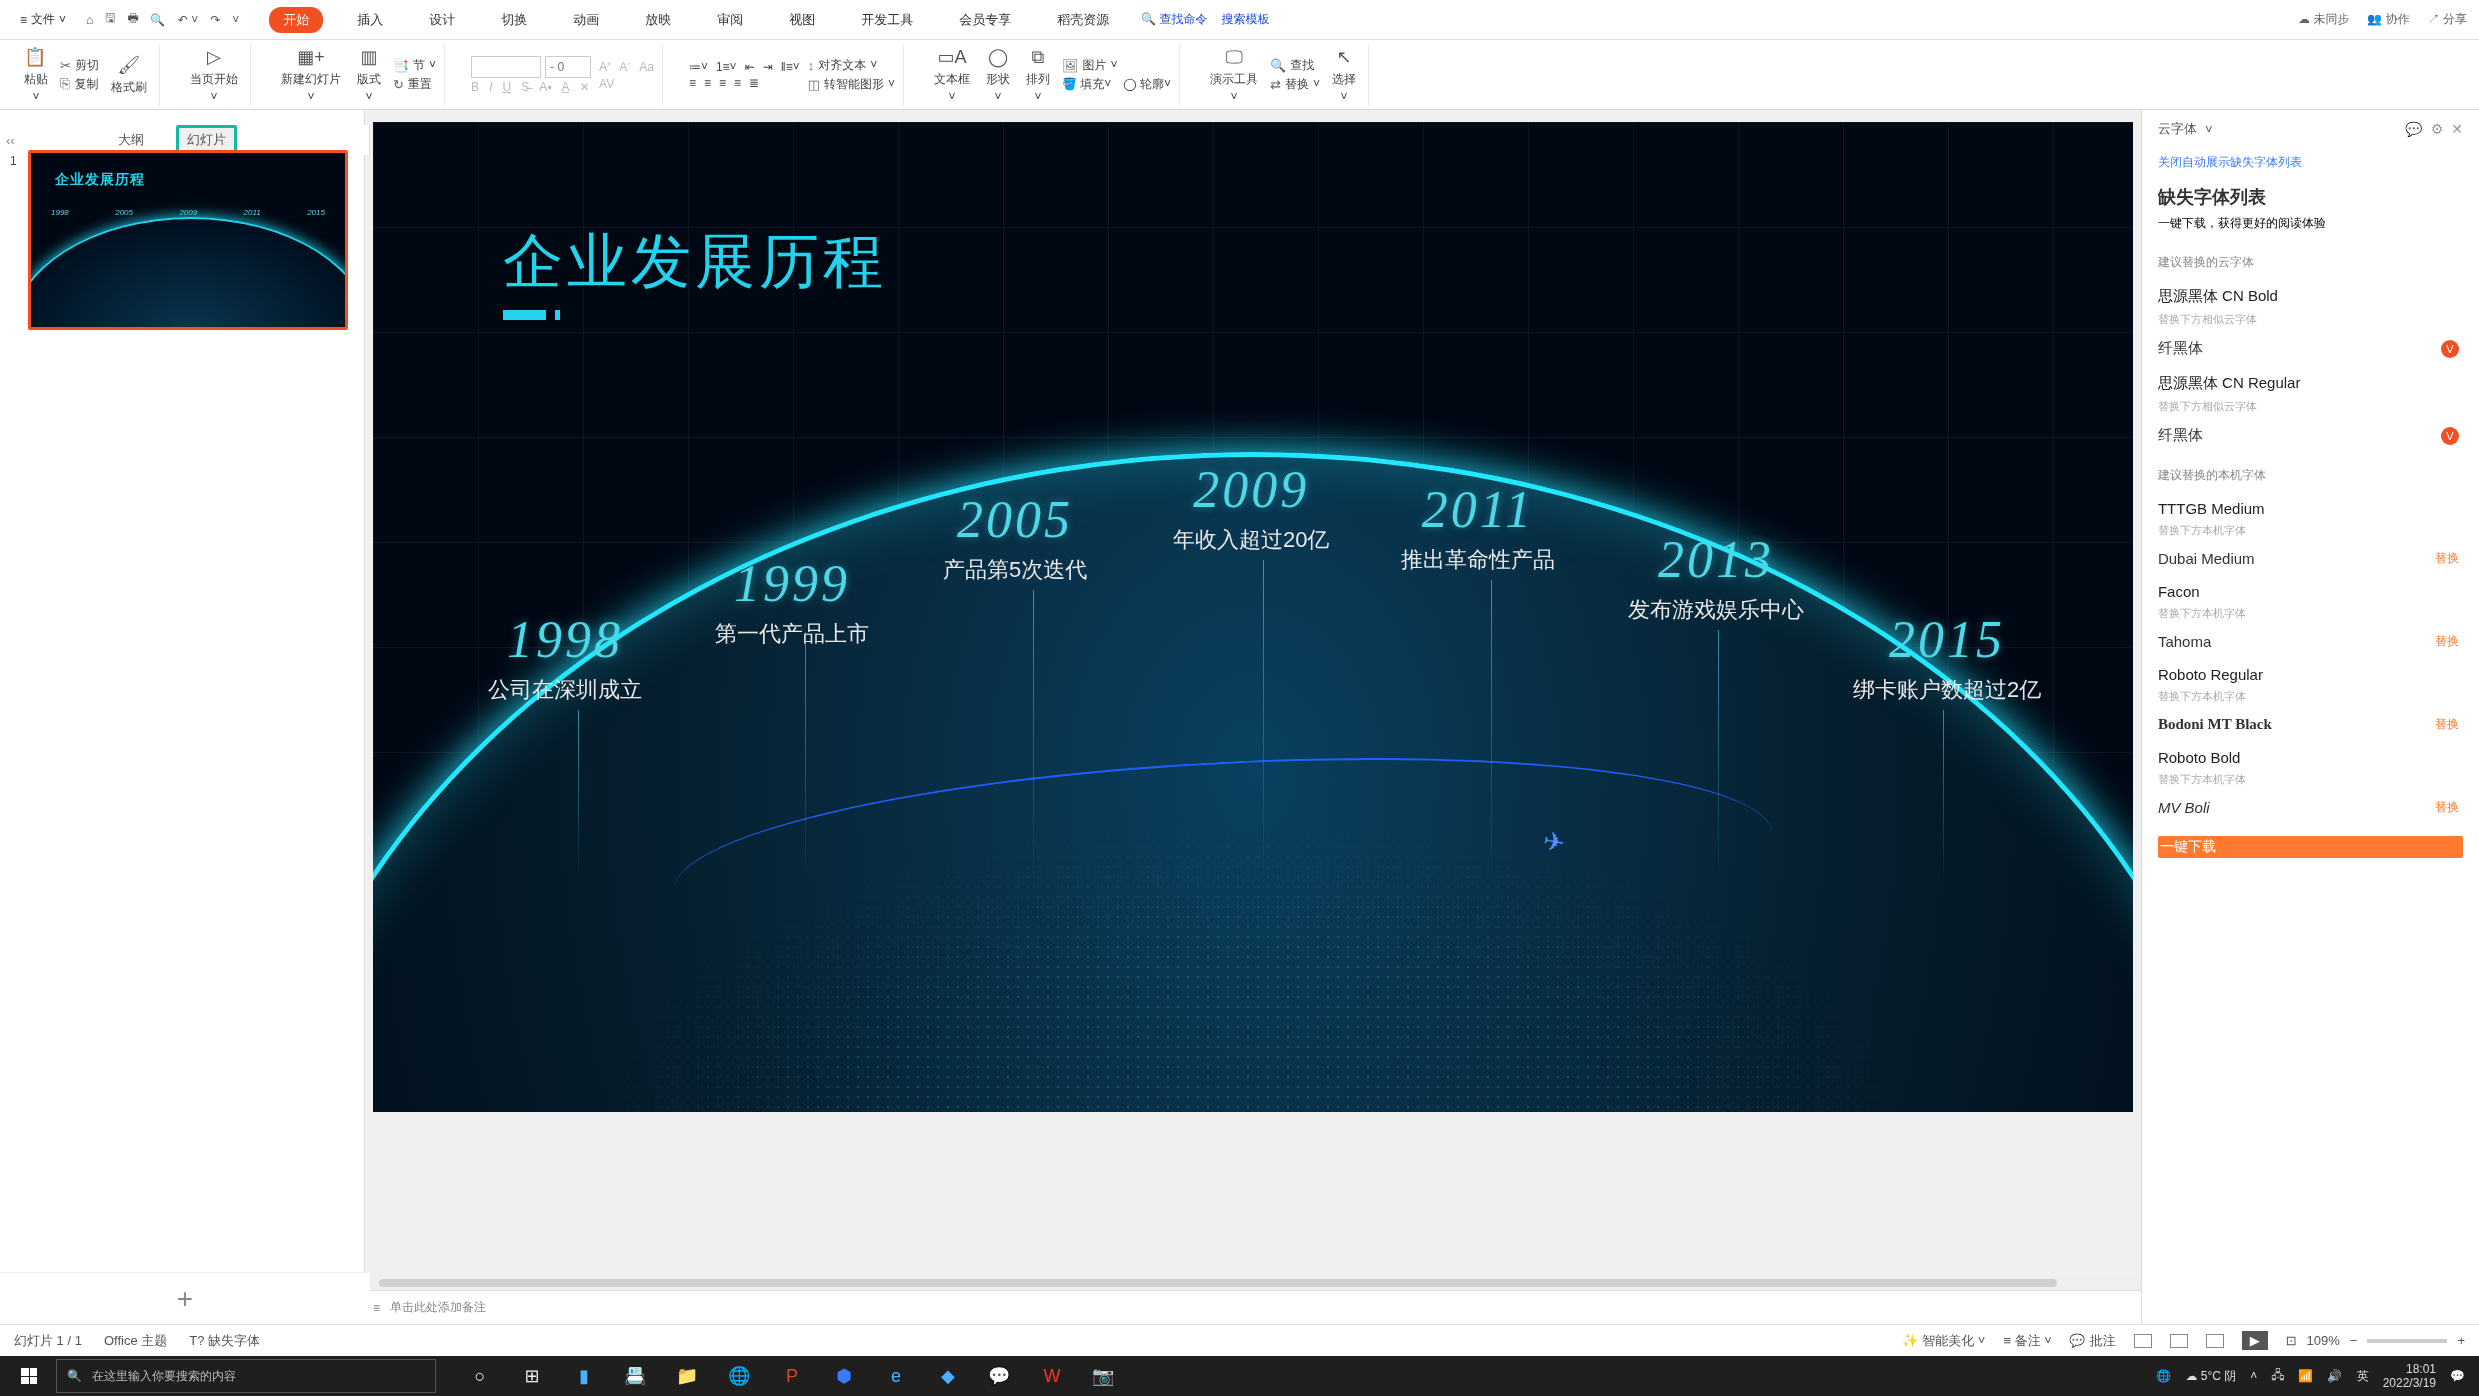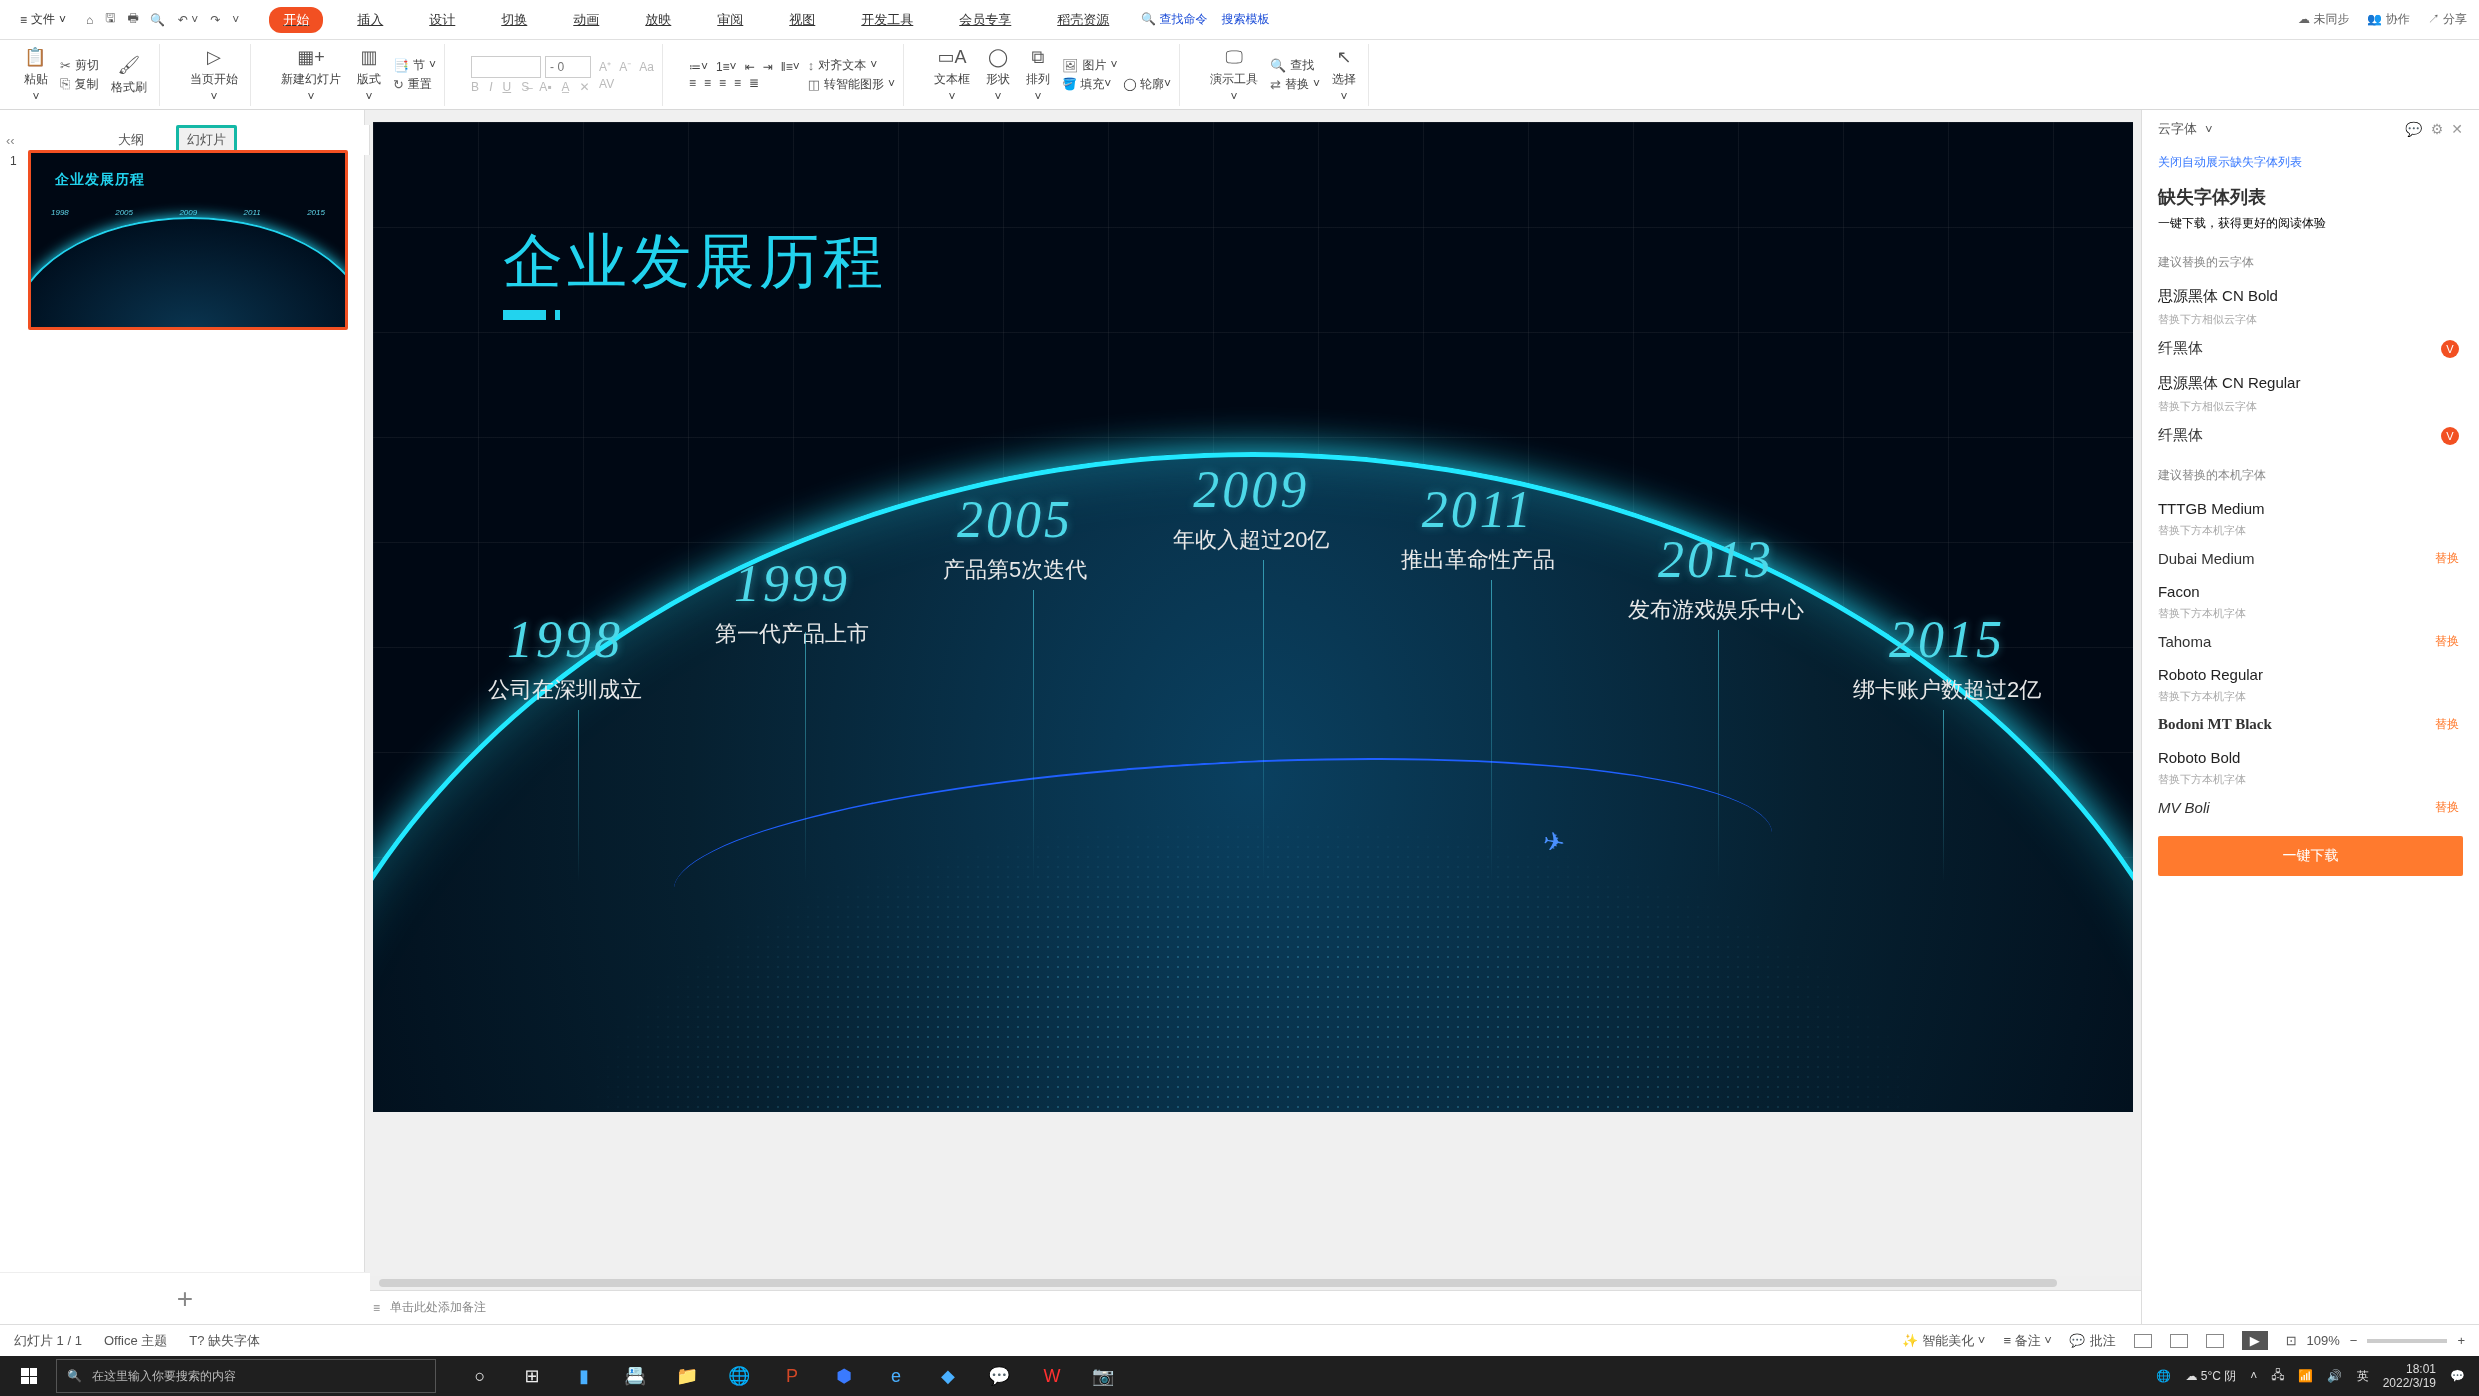--- a/index.html
+++ b/index.html
@@ -3,21 +3,21 @@
 <meta charset="utf-8">
 <style>
 * { margin: 0; padding: 0; box-sizing: border-box; font-family: "Microsoft YaHei", -apple-system, sans-serif; }
 body { background: #f5f5f5; width: 2479px; height: 1396px; overflow: hidden; font-size: 12px; color: #333; }
 
 
 .menubar { display: flex; align-items: center; height: 40px; padding: 0 12px; background: #fff; border-bottom: 1px solid #e0e0e0; }
 .menubar .file-btn { display: flex; align-items: center; gap: 4px; padding: 4px 8px; }
 .menubar .qat { display: flex; gap: 12px; margin-left: 12px; align-items: center; color: #555; }
 .menubar .qat span { cursor: pointer; }
-.menubar .tabs { display: flex; gap: 22px; margin-left: 30px; align-items: center; text-decoration: underline; }
+.menubar .tabs { display: flex; gap: 22px; margin-left: 30px; align-items: center; }
 .menubar .tabs .tab { padding: 4px 12px; cursor: pointer; font-size: 13px; color: #333; }
 .menubar .tabs .tab.active { background: #f25022; color: #fff; border-radius: 12px; padding: 4px 14px; }
 .menubar .search-area { margin-left: 20px; display: flex; gap: 14px; color: #1d4ed8; font-size: 12px; align-items: center; }
 .menubar .right-actions { margin-left: auto; display: flex; gap: 18px; color: #666; align-items: center; }
 
 
 .ribbon { display: flex; align-items: center; gap: 18px; height: 70px; padding: 4px 12px; background: #fff; border-bottom: 1px solid #d8d8d8; }
 .ribbon .grp { display: flex; align-items: center; gap: 8px; padding: 0 8px; border-right: 1px solid #e8e8e8; height: 62px; }
 .ribbon .big-btn { display: flex; flex-direction: column; align-items: center; gap: 2px; font-size: 12px; color: #444; padding: 2px 4px; cursor: pointer; }
 .ribbon .big-btn .ic { width: 24px; height: 24px; display: flex; align-items: center; justify-content: center; font-size: 18px; color: #555; }
@@ -74,21 +74,21 @@
 .font-panel .auto-link { color: #3a7afe; font-size: 12px; margin-top: 16px; cursor: pointer; }
 .font-panel .main-title { font-size: 18px; font-weight: 700; margin-top: 14px; }
 .font-panel .sub-tip { font-size: 12px; color: #000000; margin-top: 6px; }
 .font-panel .section-hdr { font-size: 12px; color: #888; margin-top: 22px; }
 .font-panel .font-name { font-size: 15px; color: #222; margin-top: 16px; }
 .font-panel .font-hint { font-size: 11px; color: #aaa; margin-top: 6px; }
 .font-panel .font-sample { display: flex; align-items: center; justify-content: space-between; margin-top: 12px; padding-right: 4px; }
 .font-panel .font-sample .sname { font-size: 15px; color: #333; }
 .font-panel .font-sample .badge { width: 18px; height: 18px; border-radius: 50%; background: #f25022; color: #fff; font-size: 11px; display: flex; align-items: center; justify-content: center; }
 .font-panel .font-sample .replace { color: #ff7a2e; font-size: 12px; cursor: pointer; }
-.font-panel .download-btn { margin-top: auto; background: #ff7a2e; color: #fff; text-align: center; padding: 11px; font-size: 14px; border-radius: 2px; cursor: pointer; margin-top: 20px; }
+.font-panel .download-btn { margin-top: auto; background: #ff7a2e; color: #fff; text-align: left; padding: 2px; font-size: 14px; border-radius: 2px; cursor: pointer; margin-top: 20px; }
 
 
 .statusbar { height: 32px; background: #fff; border-top: 1px solid #ddd; display: flex; align-items: center; padding: 0 14px; gap: 22px; font-size: 13px; color: #555; }
 .statusbar .sright { margin-left: auto; display: flex; gap: 18px; align-items: center; }
 .statusbar .zoomctl { display: flex; gap: 10px; align-items: center; }
 .statusbar .view-ic { width: 18px; height: 14px; border: 1px solid #888; }
 
 
 .taskbar { height: 40px; background: #1f1f1f; display: flex; align-items: center; padding: 0 6px; gap: 2px; color: #eee; }
 .taskbar .start { width: 46px; height: 40px; display: flex; align-items: center; justify-content: center; }

